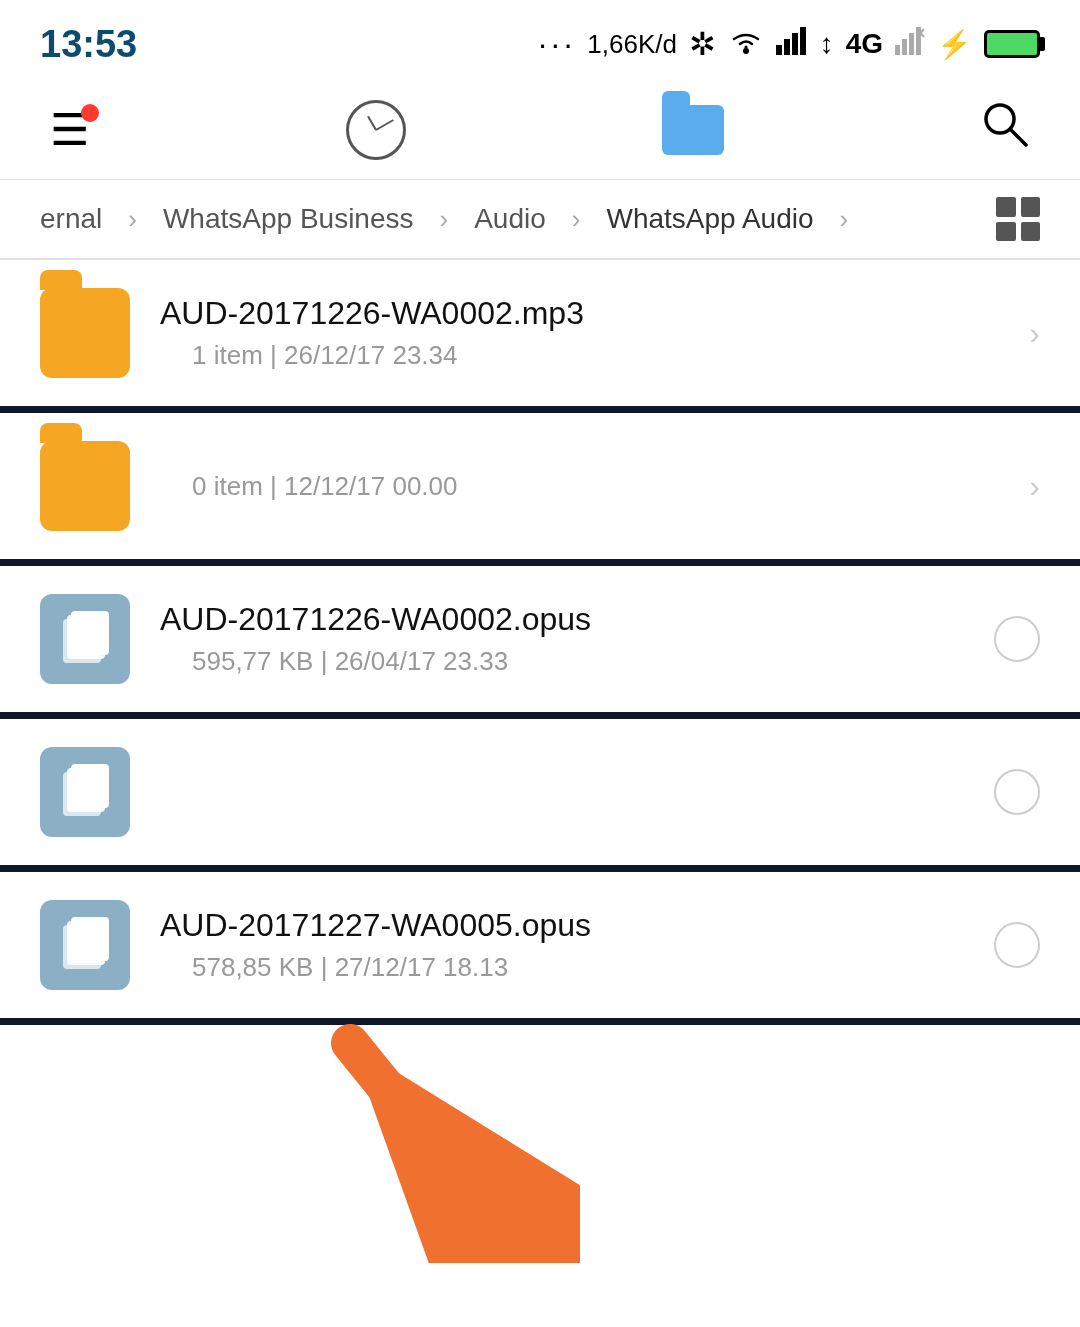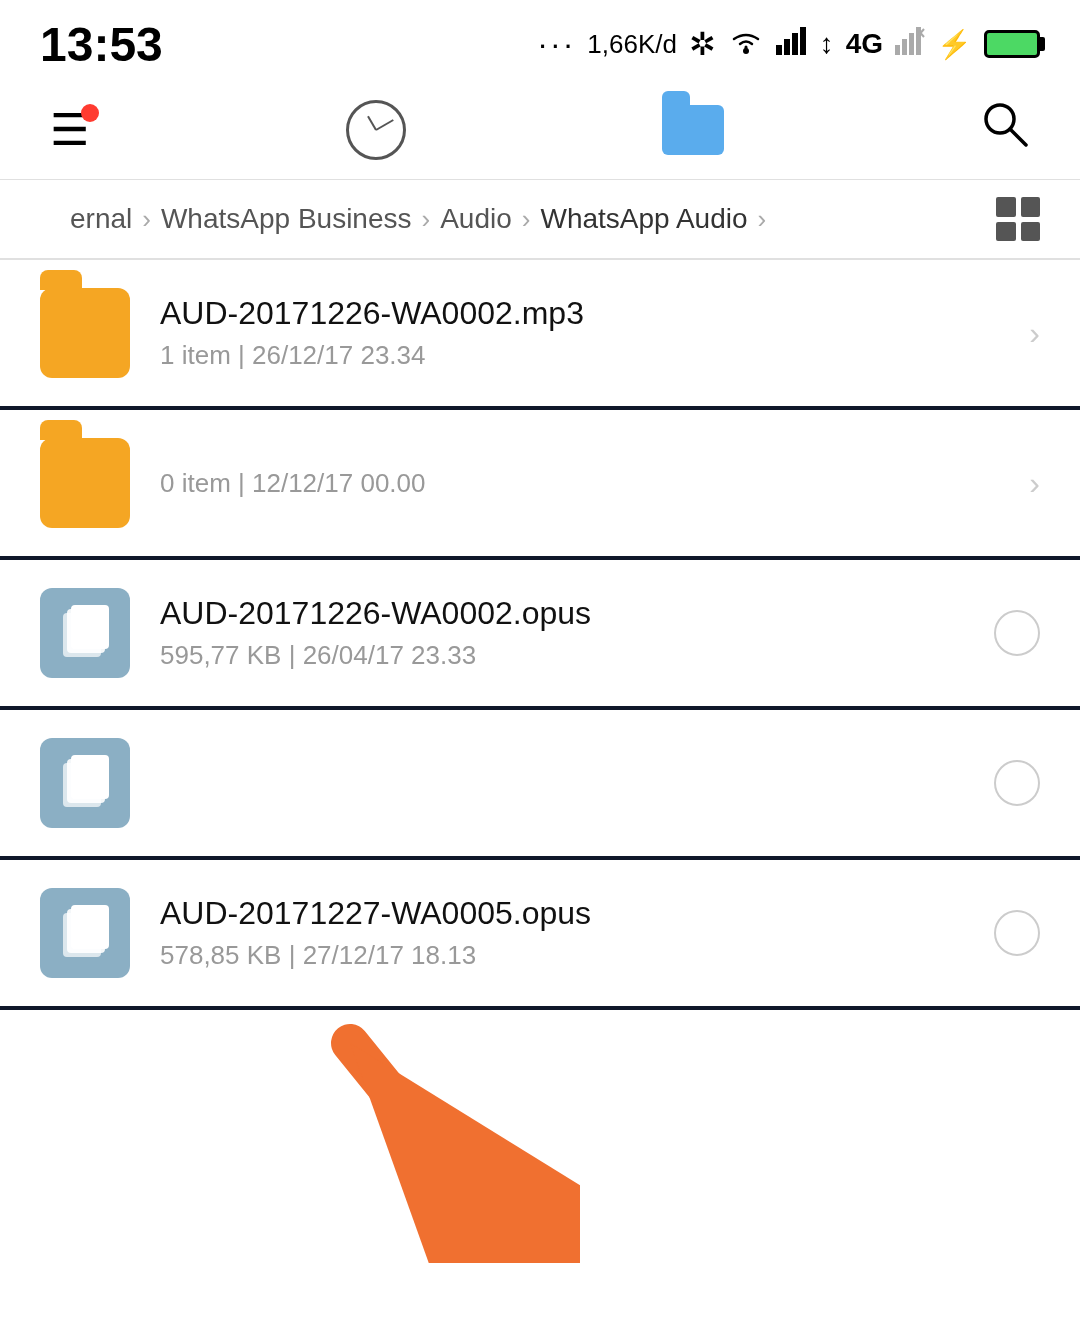--- a/index.html
+++ b/index.html
@@ -14,23 +14,23 @@
 
     
     .status-bar {
       display: flex;
       align-items: center;
       justify-content: space-between;
       padding: 18px 40px 10px 40px;
       height: 80px;
     }
     .status-time {
-      font-size: 48px;
+      font-size: 38px;
       font-weight: 600;
-      color: #000000;
+      color: #0c4a6e;
     }
     .status-icons {
       display: flex;
       align-items: center;
       gap: 12px;
     }
     .status-icons span {
       font-size: 28px;
       color: #000;
     }
@@ -150,25 +150,24 @@
       display: flex;
       align-items: center;
       justify-content: space-between;
       padding: 22px 40px;
       border-bottom: 2px solid #e0e0e0;
       height: 80px;
     }
     .breadcrumb-items {
       display: flex;
       align-items: center;
-      gap: 0;
+      gap: 16px;
       font-size: 28px;
       color: #555;
       overflow: hidden;
-      margin-left: 30px;
     }
     .breadcrumb-items span {
       white-space: nowrap;
     }
     .breadcrumb-sep {
       color: #aaa;
       margin: 0 10px;
       font-size: 26px;
     }
     .breadcrumb-active {
@@ -188,21 +187,21 @@
     }
 
     
     .file-list {
       flex: 1;
     }
     .file-item {
       display: flex;
       align-items: center;
       padding: 28px 40px;
-      border-bottom: 4px solid #0f172a;
+      border-bottom: 7px solid #0f172a;
       gap: 30px;
     }
     .file-icon-folder {
       width: 90px;
       height: 90px;
       background: #f5a623;
       border-radius: 12px;
       flex-shrink: 0;
       position: relative;
     }
@@ -266,20 +265,21 @@
     }
     .file-name {
       font-size: 32px;
       font-weight: 500;
       color: #111;
       margin-bottom: 8px;
     }
     .file-meta {
       font-size: 26px;
       color: #999;
+      margin-left: 32px;
     }
     .file-chevron {
       font-size: 32px;
       color: #ccc;
     }
     .file-radio {
       width: 46px;
       height: 46px;
       border: 2px solid #ccc;
       border-radius: 50%;

